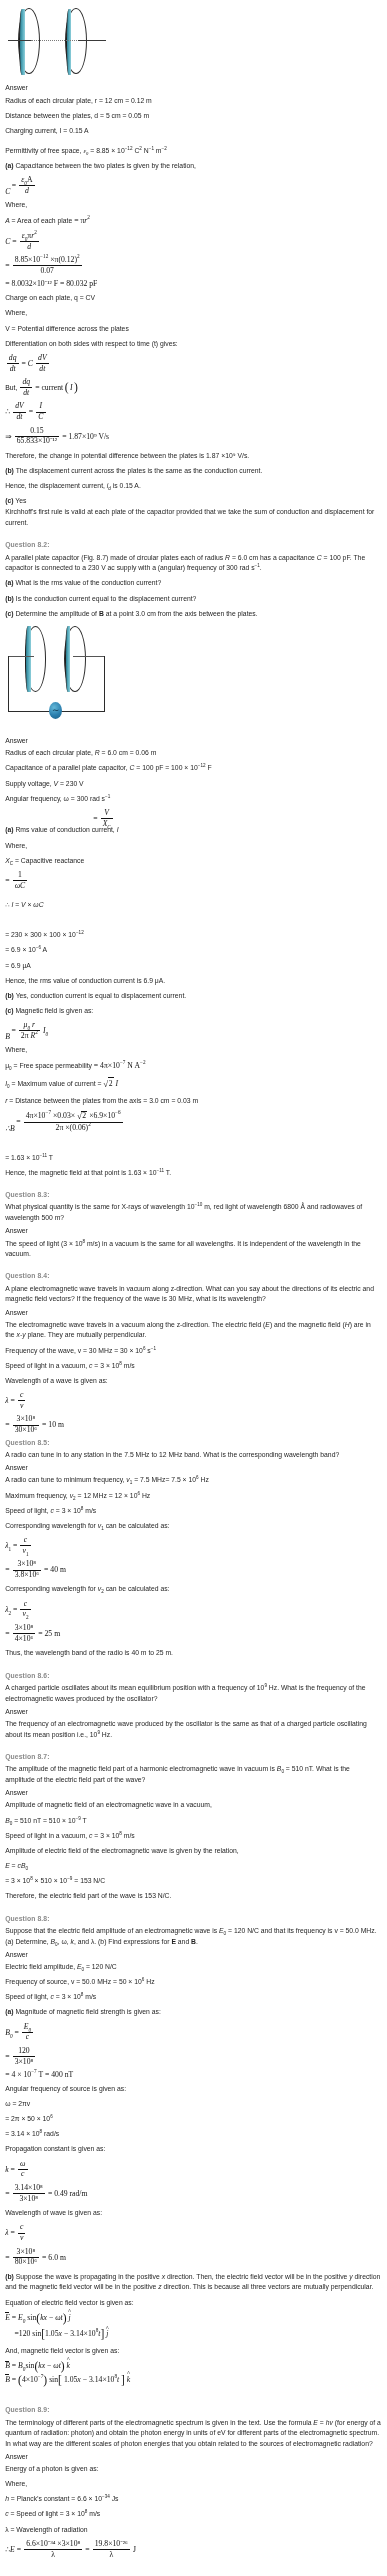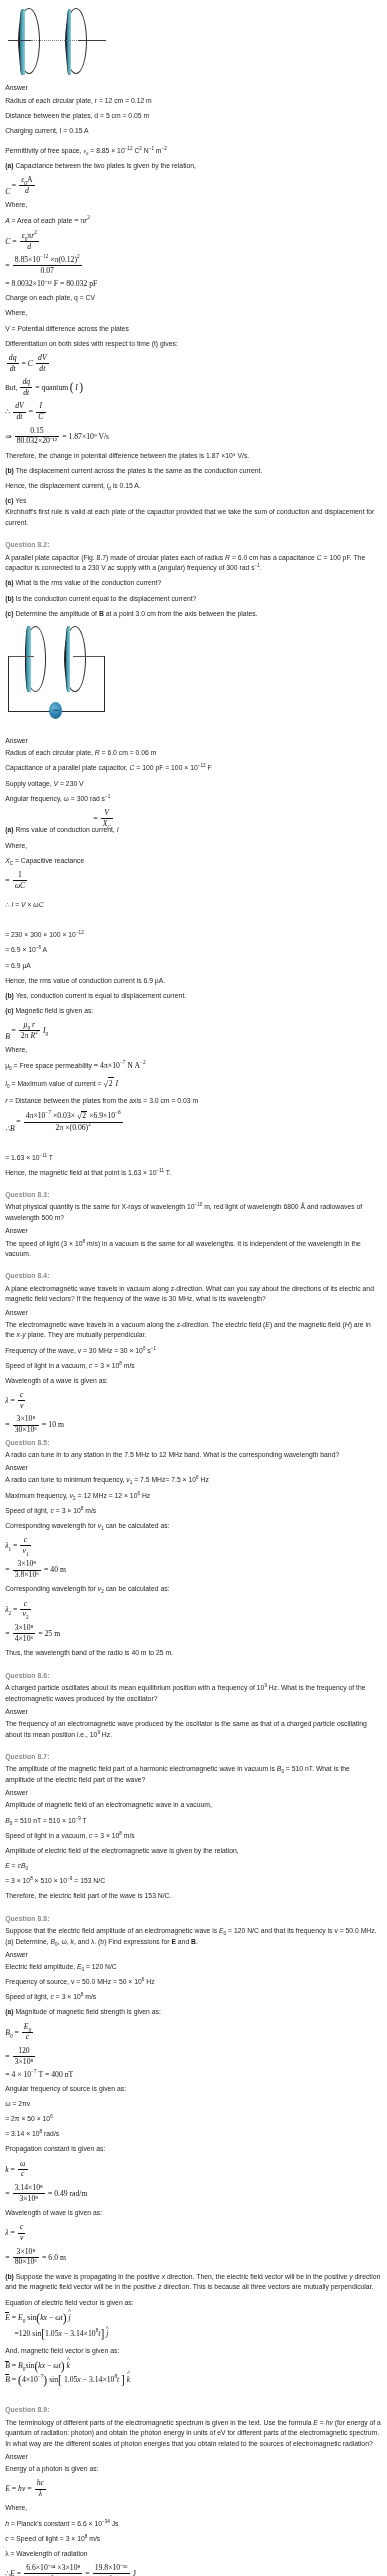--- a/index.html
+++ b/index.html
@@ -128,42 +128,42 @@
           <span class="num"><i>dV</i></span>
           <span class="den"><i>dt</i></span>
         </span>
     </div>
     <div class="mathline">
       <span style="font-family:'Liberation Sans',sans-serif;font-size:6.8px;">But,</span>
       <span class="frac">
           <span class="num"><i>dq</i></span>
           <span class="den"><i>dt</i></span>
         </span>
-      <span>= quantum</span>
+      <span>= current</span>
       <span class="bigp">(</span>
         <i>I</i>
         <span class="bigp">)</span>
     </div>
     <div class="mathline">
       <span>∴</span>
       <span class="frac">
           <span class="num"><i>dV</i></span>
           <span class="den"><i>dt</i></span>
         </span>
       <span>=</span>
       <span class="frac">
           <span class="num"><i>I</i></span>
           <span class="den"><i>C</i></span>
         </span>
     </div>
     <div class="mathline">
       <span>⇒</span>
       <span class="frac">
           <span class="num">0.15</span>
-          <span class="den">80.032×20⁻¹²</span>
+          <span class="den">65.833×10⁻¹²</span>
         </span>
       <span>= 1.87×10⁹ V/s</span>
     </div>
 
     <p class="txt">Therefore, the change in potential difference between the plates is 1.87 ×10⁹ V/s.</p>
     <p class="txt"><b class="lbl">(b)</b> The displacement current across the plates is the same as the conduction current.</p>
     <p class="txt">Hence, the displacement current, <i>i<sub>d</sub></i> is 0.15 A.</p>
     <p class="txt tight"><b class="lbl">(c)</b> Yes</p>
     <p class="txt">Kirchhoff's first rule is valid at each plate of the capacitor provided that we take the sum of conduction and displacement for current.</p>
 
@@ -419,27 +419,20 @@
     <div class="math">
       <span class="vecbar"><i>B</i></span> = <span class="bigp">(</span>4×10<sup>−7</sup><span class="bigp">)</span> sin<span class="bigp">[</span> 1.05<i>x</i> − 3.14×10<sup>8</sup><i>t</i> <span class="bigp">]</span> <span class="hatc"><i>k</i></span>
     </div>
 
     <div class="spacer-l"></div>
 
     <p class="qhead">Question 8.9:</p>
     <p class="txt">The terminology of different parts of the electromagnetic spectrum is given in the text. Use the formula <i>E</i> = <i>hv</i> (for energy of a quantum of radiation: photon) and obtain the photon energy in units of eV for different parts of the electromagnetic spectrum. In what way are the different scales of photon energies that you obtain related to the sources of electromagnetic radiation?</p>
     <p class="ans">Answer</p>
     <p class="txt">Energy of a photon is given as:</p>
-    <div class="mathline">
-      <span><i>E</i> = <i>hv</i> =</span>
-      <span class="frac">
-          <span class="num"><i>hc</i></span>
-          <span class="den"><i>λ</i></span>
-        </span>
-    </div>
     <p class="txt">Where,</p>
     <p class="txt"><i>h</i> = Planck’s constant = 6.6 × 10<sup>−34</sup> Js</p>
     <p class="txt"><i>c</i> = Speed of light = 3 × 10<sup>8</sup> m/s</p>
     <p class="txt">λ = Wavelength of radiation</p>
     <div class="mathline">
       <span>∴<i>E</i> =</span>
       <span class="frac">
           <span class="num">6.6×10⁻³⁴ ×3×10⁸</span>
           <span class="den">λ</span>
         </span>

